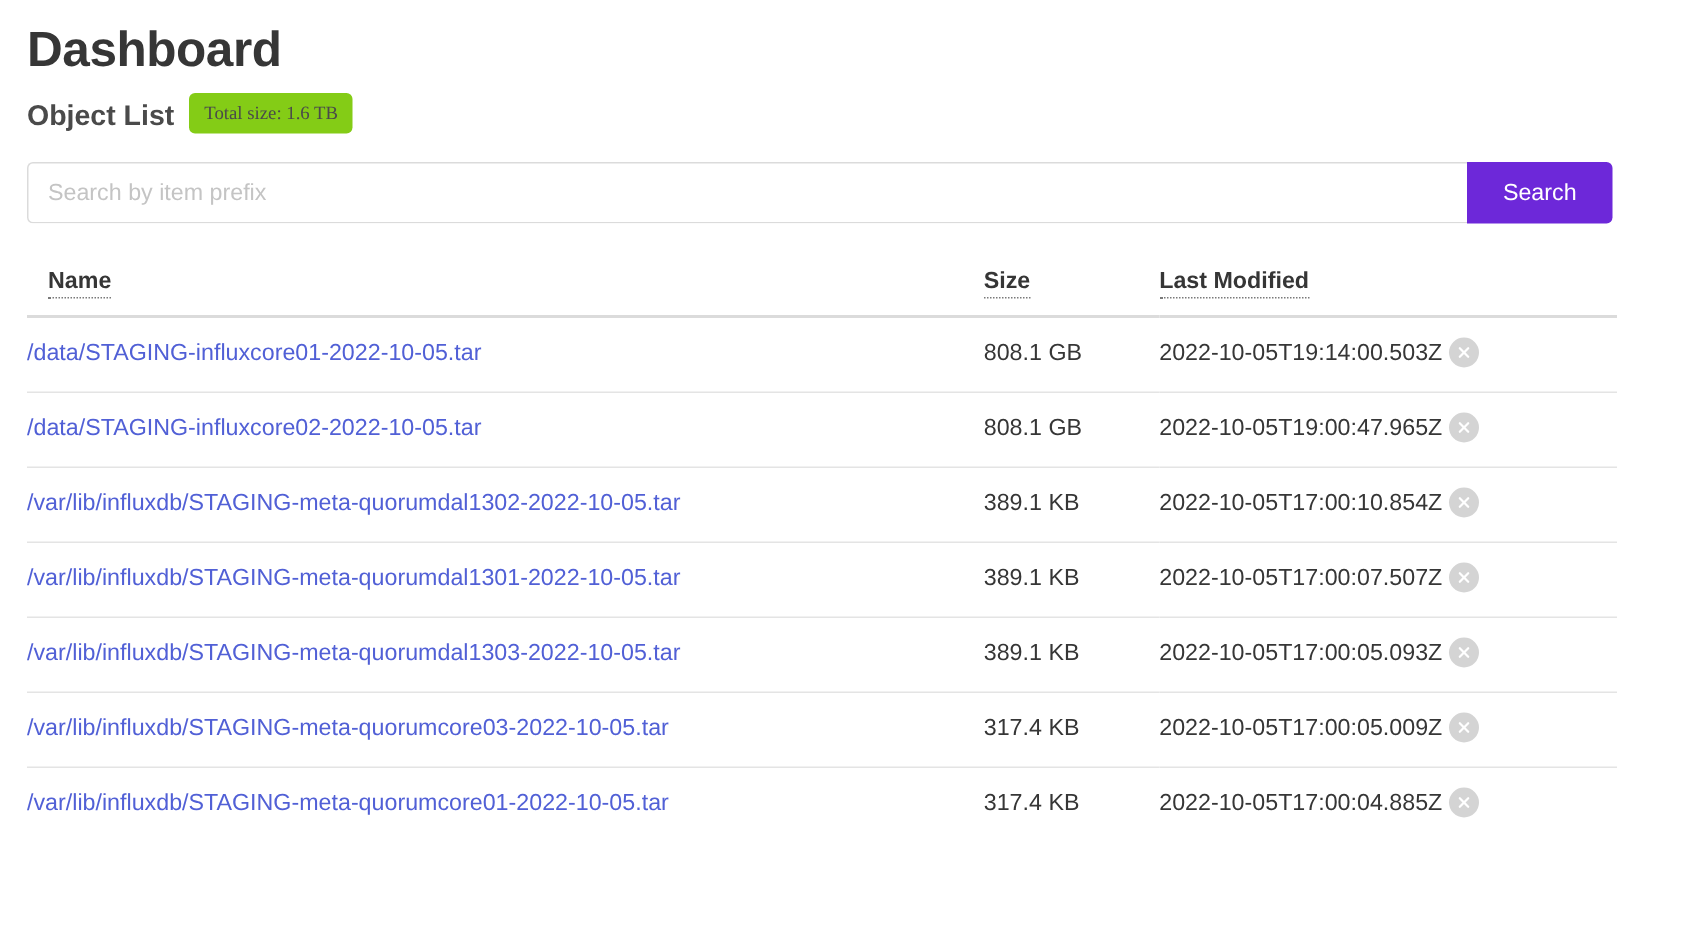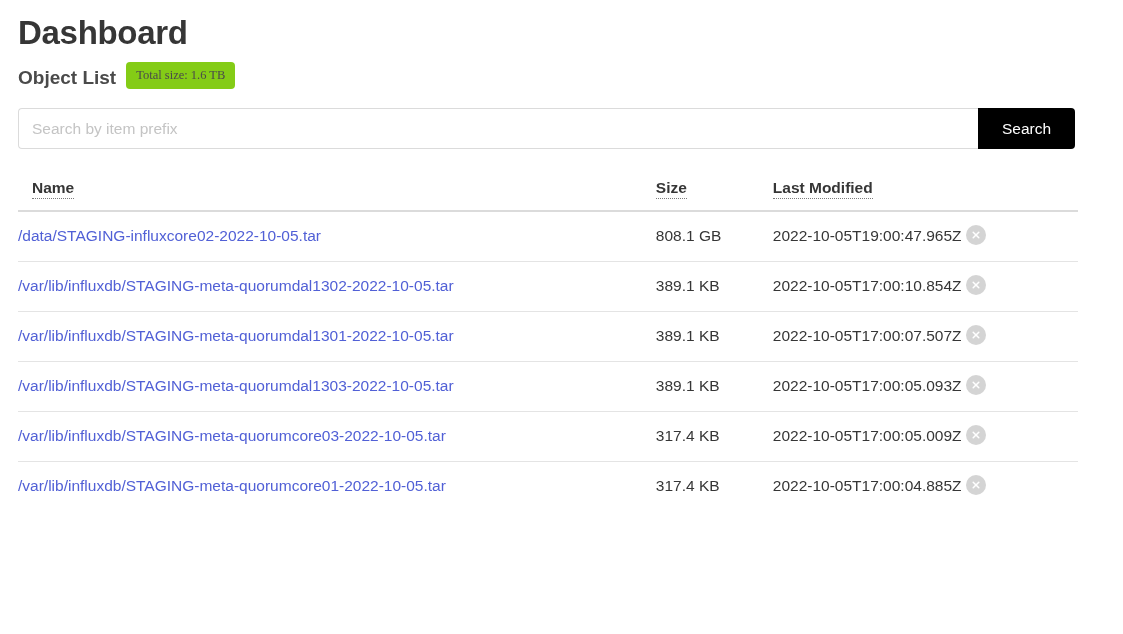--- a/index.html
+++ b/index.html
@@ -79,21 +79,21 @@
     background: #ffffff;
     outline: none;
   }
   .search-input::placeholder {
     color: #c4c4c4;
   }
   .search-button {
     flex: 0 0 auto;
     width: 97px;
     height: 41px;
-    background: #000000;
+    background: #6d28d9;
     color: #ffffff;
     border: none;
     border-radius: 0 4px 4px 0;
     font-size: 15.5px;
     font-family: "Liberation Sans", sans-serif;
     cursor: pointer;
     padding: 0;
   }
 
   
@@ -195,20 +195,35 @@
           <th class="col-size">
             <span class="sortable">Size</span>
           </th>
           <th class="col-mod">
             <span class="sortable">Last Modified</span>
           </th>
         </tr>
       </thead>
       <tbody id="table-body">
           <tr>
+            <td class="cell-name"><a class="obj-link">/data/STAGING-influxcore01-2022-10-05.tar</a></td>
+            <td class="cell-size">808.1 GB</td>
+            <td class="cell-mod">
+              <div class="mod-cell">
+                <span class="mod-text">2022-10-05T19:14:00.503Z</span>
+                <button class="delete-btn">
+                  <svg width="10" height="10" viewBox="0 0 10 10" aria-hidden="true">
+                    <line x1="2.2" y1="2.2" x2="7.8" y2="7.8" stroke="#ffffff" stroke-width="1.5" stroke-linecap="round"></line>
+                    <line x1="7.8" y1="2.2" x2="2.2" y2="7.8" stroke="#ffffff" stroke-width="1.5" stroke-linecap="round"></line>
+                  </svg>
+                </button>
+              </div>
+            </td>
+          </tr>
+          <tr>
             <td class="cell-name"><a class="obj-link">/data/STAGING-influxcore02-2022-10-05.tar</a></td>
             <td class="cell-size">808.1 GB</td>
             <td class="cell-mod">
               <div class="mod-cell">
                 <span class="mod-text">2022-10-05T19:00:47.965Z</span>
                 <button class="delete-btn">
                   <svg width="10" height="10" viewBox="0 0 10 10" aria-hidden="true">
                     <line x1="2.2" y1="2.2" x2="7.8" y2="7.8" stroke="#ffffff" stroke-width="1.5" stroke-linecap="round"></line>
                     <line x1="7.8" y1="2.2" x2="2.2" y2="7.8" stroke="#ffffff" stroke-width="1.5" stroke-linecap="round"></line>
                   </svg>

